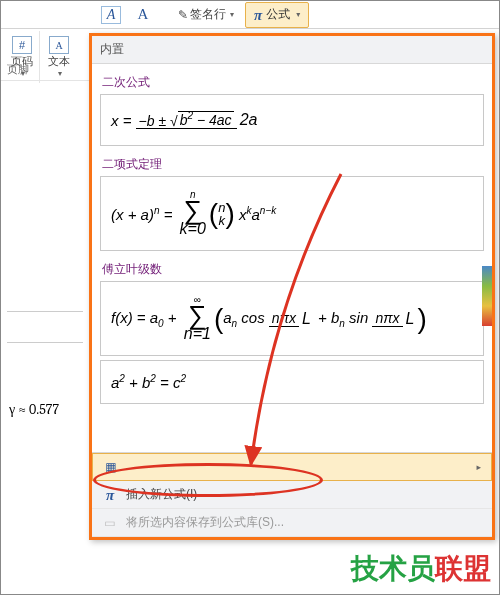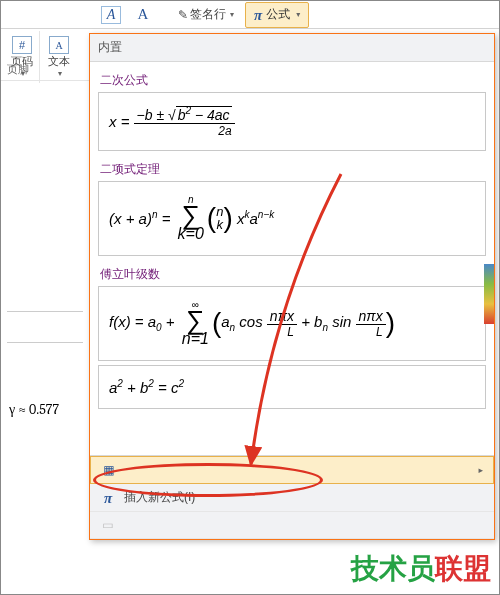--- a/index.html
+++ b/index.html
@@ -9,28 +9,28 @@
 .rb-ico{width:20px;height:18px;display:flex;align-items:center;justify-content:center}
 .rb-big{display:flex;flex-direction:column;align-items:center;font-size:11px;color:#444;padding:2px 6px;height:52px;justify-content:center}
 .top2{display:flex;padding:2px 4px;gap:2px}
 .sig{display:flex;align-items:center;gap:2px;font-size:12px;color:#444;padding:2px 6px;border:1px solid transparent}
 .eq-btn{display:flex;align-items:center;gap:4px;font-size:12px;color:#333;padding:3px 8px;background:#fdeec9;border:1px solid #e8b14a;border-radius:2px}
 .pi{font-family:Cambria,serif;font-style:italic;font-size:15px;color:#2a5699;font-weight:bold}
 .chev{font-size:8px;color:#666;margin-left:2px}
 .leftcol{position:absolute;left:0;top:58px;width:88px;font-size:11px;color:#666}
 .leftcol .lbl{padding:3px 6px;border-bottom:1px solid #e4e4e4}
 .gamma{position:absolute;left:8px;top:400px;font-family:Cambria,serif;font-size:14px}
-.dropdown{position:absolute;left:88px;top:32px;right:4px;bottom:54px;background:#fff;border:1px solid #f97316;box-shadow:2px 2px 6px rgba(0,0,0,.25)}
+.dropdown{position:absolute;left:88px;top:32px;right:4px;bottom:54px;background:#fff;border:3px solid #f97316;box-shadow:2px 2px 6px rgba(0,0,0,.25)}
 .dd-head{font-size:12px;color:#555;padding:5px 8px;background:#f1f2f4;border-bottom:1px solid #d8d8d8}
 .dd-body{padding:4px 8px;overflow:hidden}
 .sect-label{font-size:12px;color:#701a75;padding:6px 2px 3px}
 .eq-box{border:1px solid #c8c8c8;padding:12px 10px;margin-bottom:4px;font-family:Cambria,"Cambria Math",serif;font-style:italic;font-size:15px;display:flex;align-items:center;min-height:52px}
-.frac{display:inline-flex;flex-direction:column;align-items:flex-end;vertical-align:middle;font-style:italic}
+.frac{display:inline-flex;flex-direction:row;align-items:flex-start;vertical-align:middle;font-style:italic}
 .frac .n{border-bottom:1px solid #000;padding:0 3px;font-size:14px}
-.frac .d{padding:0 3px;font-size:12px}
+.frac .d{padding:0 3px;font-size:16px}
 .sq{border-top:1px solid #000;padding:0 2px}
 .sum{display:inline-flex;flex-direction:column;align-items:center;vertical-align:middle;margin:0 3px}
 .sum .t{font-size:10px}.sum .s{font-size:26px;line-height:20px;font-style:normal}.sum .b{font-size:16px}
 .binom{display:inline-flex;align-items:center;vertical-align:middle}
 .paren{font-size:28px;font-style:normal}
 .bcol{display:inline-flex;flex-direction:column;align-items:center;font-size:13px;line-height:13px}
 sub{font-size:10px}sup{font-size:10px}
 .dd-foot{position:absolute;bottom:0;left:0;right:0;background:#f1f2f4;border-top:1px solid #d8d8d8}
 .ft-item{display:flex;align-items:center;gap:8px;padding:5px 10px;font-size:12px;color:#444;border-bottom:1px solid #e6e6e6}
 .ft-item.hl{background:#fdeec9;border:1px solid #e8b14a;position:relative}
@@ -158,20 +158,21 @@
     <div class="ft-item hl">
       <span class="ft-ico" style="color:#2a5699">▦</span>
       <span class="tri">▸</span>
     </div>
     <div class="ft-item">
       <span class="ft-ico pi">π</span>
       <span>插入新公式(I)</span>
     </div>
     <div class="ft-item gray">
       <span class="ft-ico" style="color:#bbb">▭</span>
+      <span>将所选内容保存到公式库(S)...</span>
     </div>
   </div>
   <div class="scroll-ind"></div>
 </div>
 
 <div class="ellipse ell1"></div>
 <svg class="arrow-svg" width="150" height="310">
   <defs>
       <marker id="ah" markerWidth="10" markerHeight="10" refX="6" refY="3" orient="auto">
         <path d="M0,0 L7,3 L0,6 Z" fill="#d32"></path>

